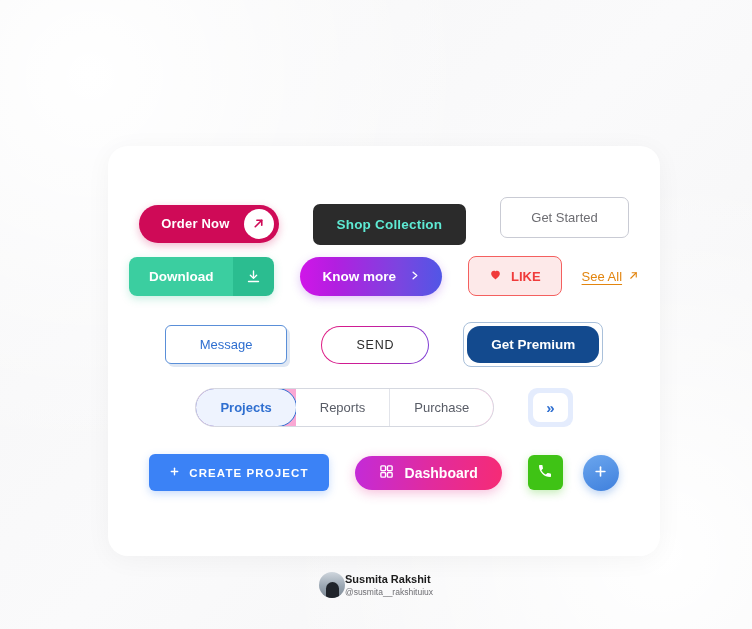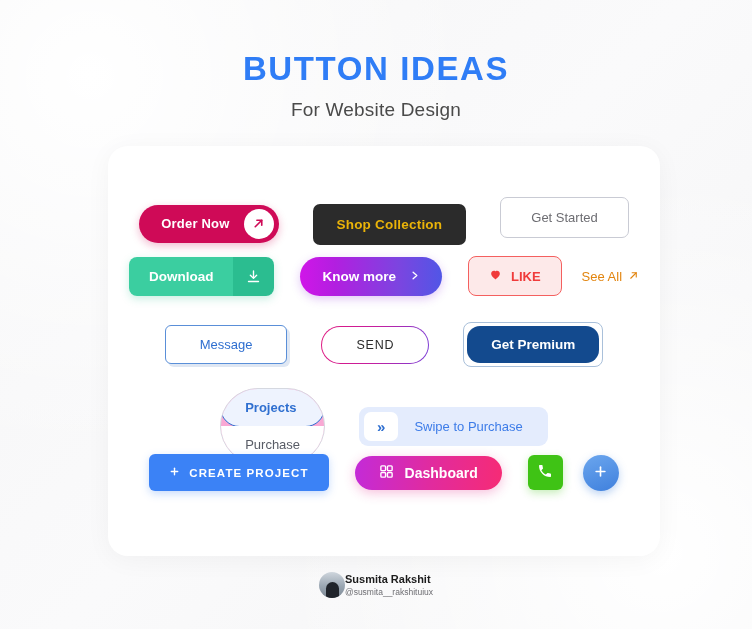--- a/index.html
+++ b/index.html
@@ -54,21 +54,21 @@
     box-shadow:0 3px 9px rgba(207,10,87,.28);
     margin-top:12px;
   }
   .btn-order .lbl{margin-right:14px;}
   .circ-arrow{
     width:30px;height:30px;border-radius:50%;background:#fff;
     display:flex;align-items:center;justify-content:center;
     color:#cf0a57;
   }
   .btn-shop{
-    background:#2b2b2b;color:#eab308;border-radius:7px;
+    background:#2b2b2b;color:#5eead4;border-radius:7px;
     padding:13px 24px;font-size:13.5px;font-weight:bold;letter-spacing:.2px;margin-top:14px;
   }
   .btn-getstarted{
     background:#fff;color:#6d6d72;border:1px solid #c9cbd4;border-radius:7px;
     padding:12px 30px;font-size:13px;
   }
   
   .btn-download{
     display:flex;align-items:stretch;border-radius:8px;overflow:hidden;
     box-shadow:0 3px 9px rgba(45,190,145,.25);
@@ -90,21 +90,21 @@
   }
   .btn-like{
     display:flex;align-items:center;gap:9px;
     background:#fde9e9;border:1.5px solid #f4605f;border-radius:8px;
     padding:11px 20px;color:#f03b3b;font-size:13px;font-weight:bold;
   }
   .link-seeall{
     display:flex;align-items:center;gap:6px;
     color:#e2850f;font-size:13px;
   }
-  .link-seeall .lbl{text-underline-offset:3px;}
+  .link-seeall .lbl{text-decoration:underline;text-underline-offset:3px;}
   
   .btn-message{
     background:#fff;color:#2f6fd0;border:1.3px solid #5a8fd8;border-radius:6px;
     padding:11px 34px;font-size:13px;
     box-shadow:3px 3px 0 rgba(150,175,215,.30);
   }
   .btn-send{
     position:relative;background:#fff;border-radius:40px;
     padding:11px 34px;font-size:12.5px;color:#2b2b2b;letter-spacing:.8px;
     border:1.6px solid transparent;
@@ -113,21 +113,21 @@
   }
   .premium-wrap{
     padding:3px;border:1.2px solid #a9c0da;border-radius:8px;background:#fff;
   }
   .premium-inner{
     background:#134a8e;color:#fff;border-radius:13px;
     padding:11px 24px;font-size:13.5px;font-weight:bold;
   }
   
   .segmented{
-    display:flex;border:1px solid #d5d8e0;border-radius:40px;overflow:hidden;background:#f9a8d4;flex-direction:column;
+    display:flex;border:1px solid #d5d8e0;border-radius:40px;overflow:hidden;background:#f9a8d4;
   }
   .seg{
     padding:11px 24px;font-size:13px;color:#585c66;background:#fff;
     border-right:1px solid #e2e4ea;
   }
   .seg:last-child{border-right:none;}
   .seg.active{
     color:#2f6fd0;font-weight:bold;background:#eef3fe;
     border:1.6px solid #2f6fd0;border-radius:40px;margin:-1px;
   }
@@ -184,24 +184,20 @@
   .fhandle{font-size:8.5px;color:#6e6e73;line-height:1.25;}
   .gap-l{margin-left:34px;}
   .gap-m{margin-left:26px;}
   .gap-s{margin-left:20px;}
 </style>
 </head>
 <body>
 
 <div class="page">
 
-  <div class="header">
-    <div class="title">BUTTON IDEAS</div>
-    <div class="subtitle">For Website Design</div>
-  </div>
 
   <div class="card">
 
     <div class="row r1">
       <div class="slot">
         <div class="btn-order">
           <span class="lbl">Order Now</span>
           <span class="circ-arrow">
             <svg width="13" height="13" viewBox="0 0 24 24" fill="none" stroke="currentColor" stroke-width="3" stroke-linecap="round" stroke-linejoin="round">
                 <line x1="6" y1="18" x2="18" y2="6"></line>
@@ -275,27 +271,27 @@
         <div class="premium-wrap">
           <div class="premium-inner">Get Premium</div>
         </div>
       </div>
     </div>
 
     <div class="row r4">
       <div class="slot">
         <div class="segmented">
           <div class="seg active">Projects</div>
+          <div class="seg">Reports</div>
           <div class="seg">Purchase</div>
         </div>
       </div>
       <div class="slot gap-l">
         <div class="swipe">
           <div class="swipe-handle">»</div>
-          <div class="swipe-lbl">Swipe to Purchase</div>
         </div>
       </div>
     </div>
 
     <div class="row r5">
       <div class="slot">
         <div class="btn-create">
           <span>
             <svg width="11" height="11" viewBox="0 0 24 24" fill="none" stroke="currentColor" stroke-width="3" stroke-linecap="round">
                 <line x1="12" y1="5" x2="12" y2="19"></line>

